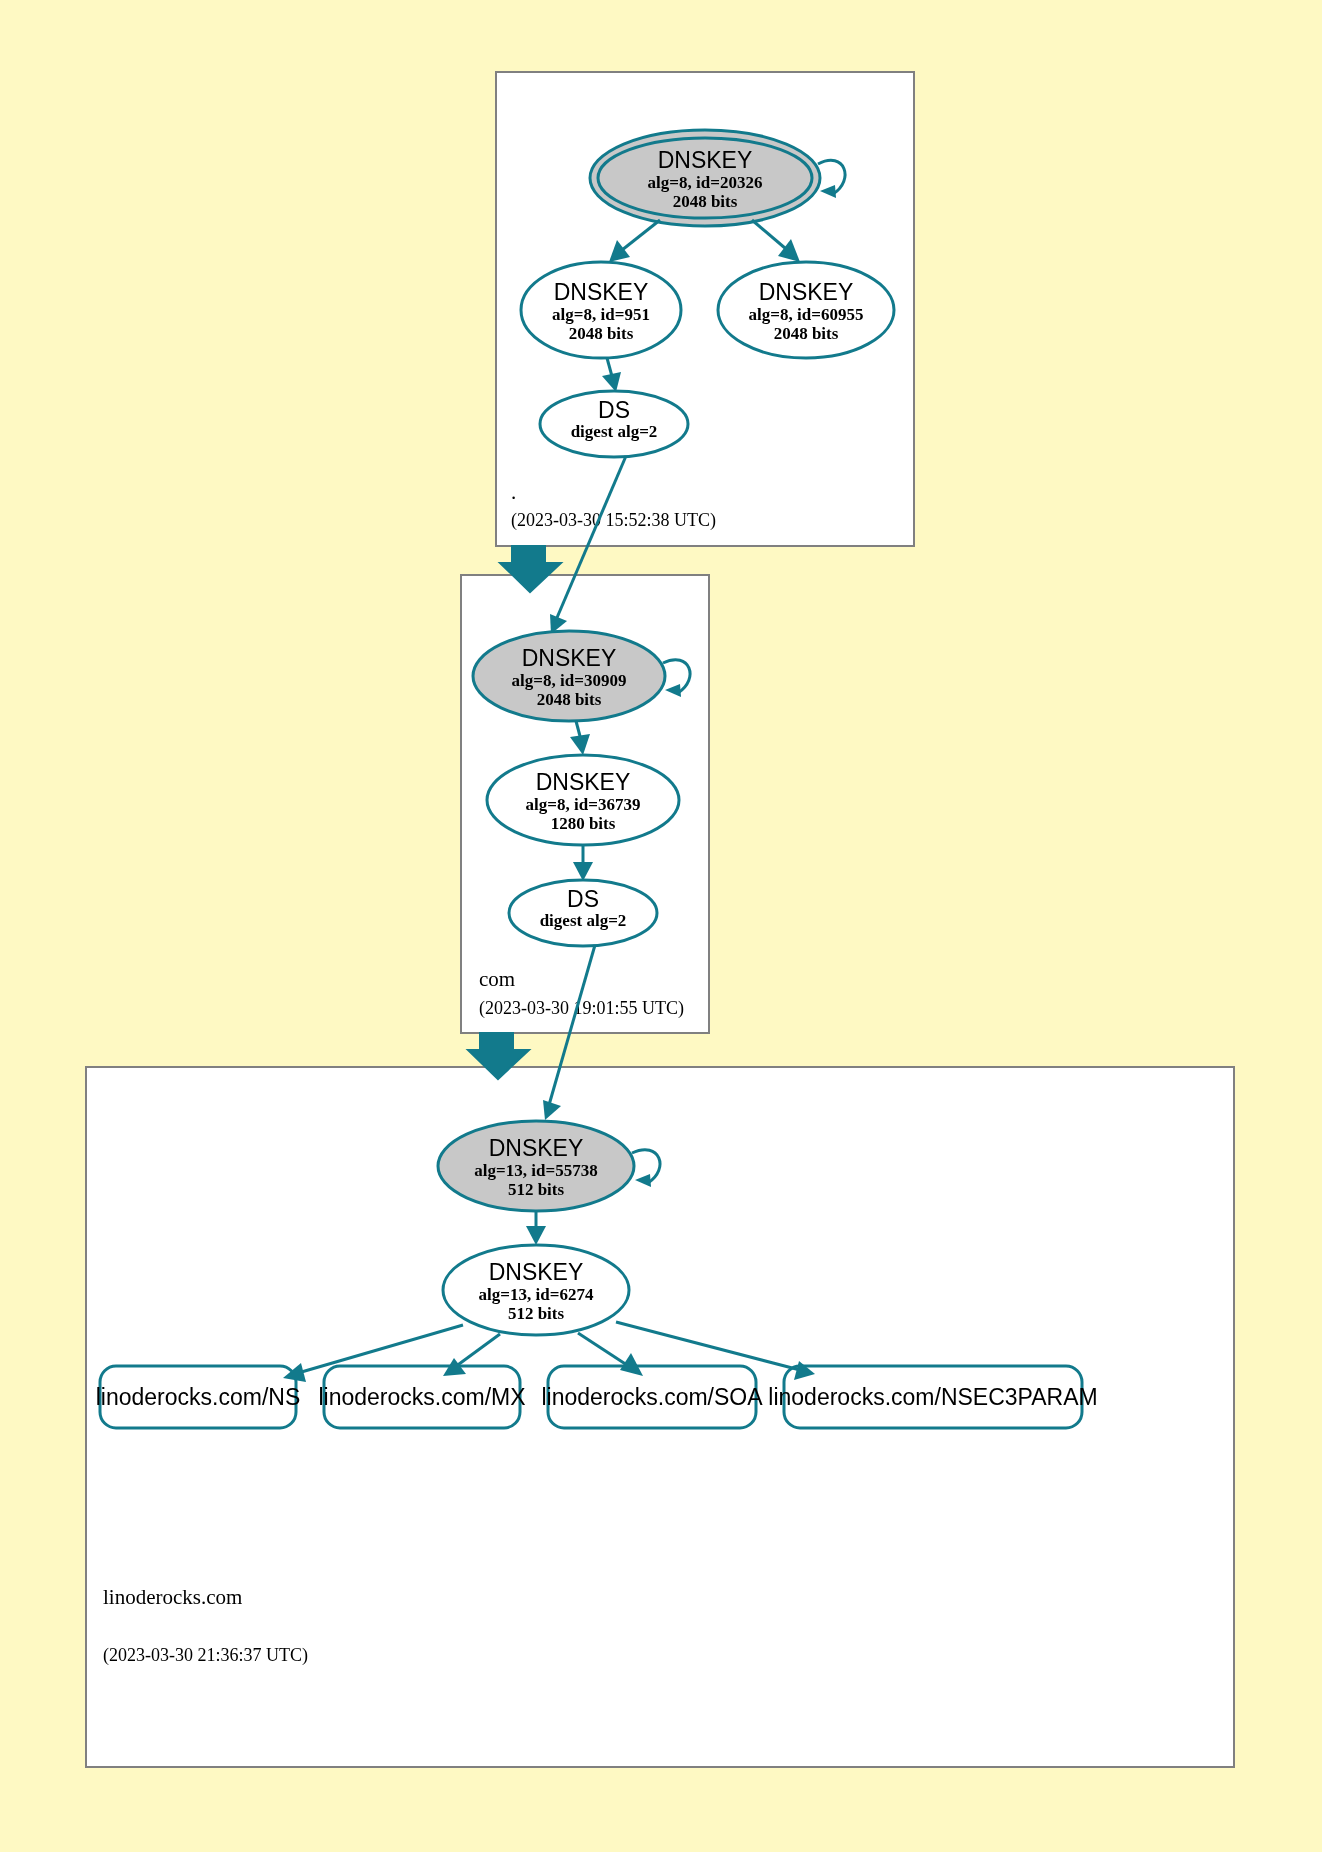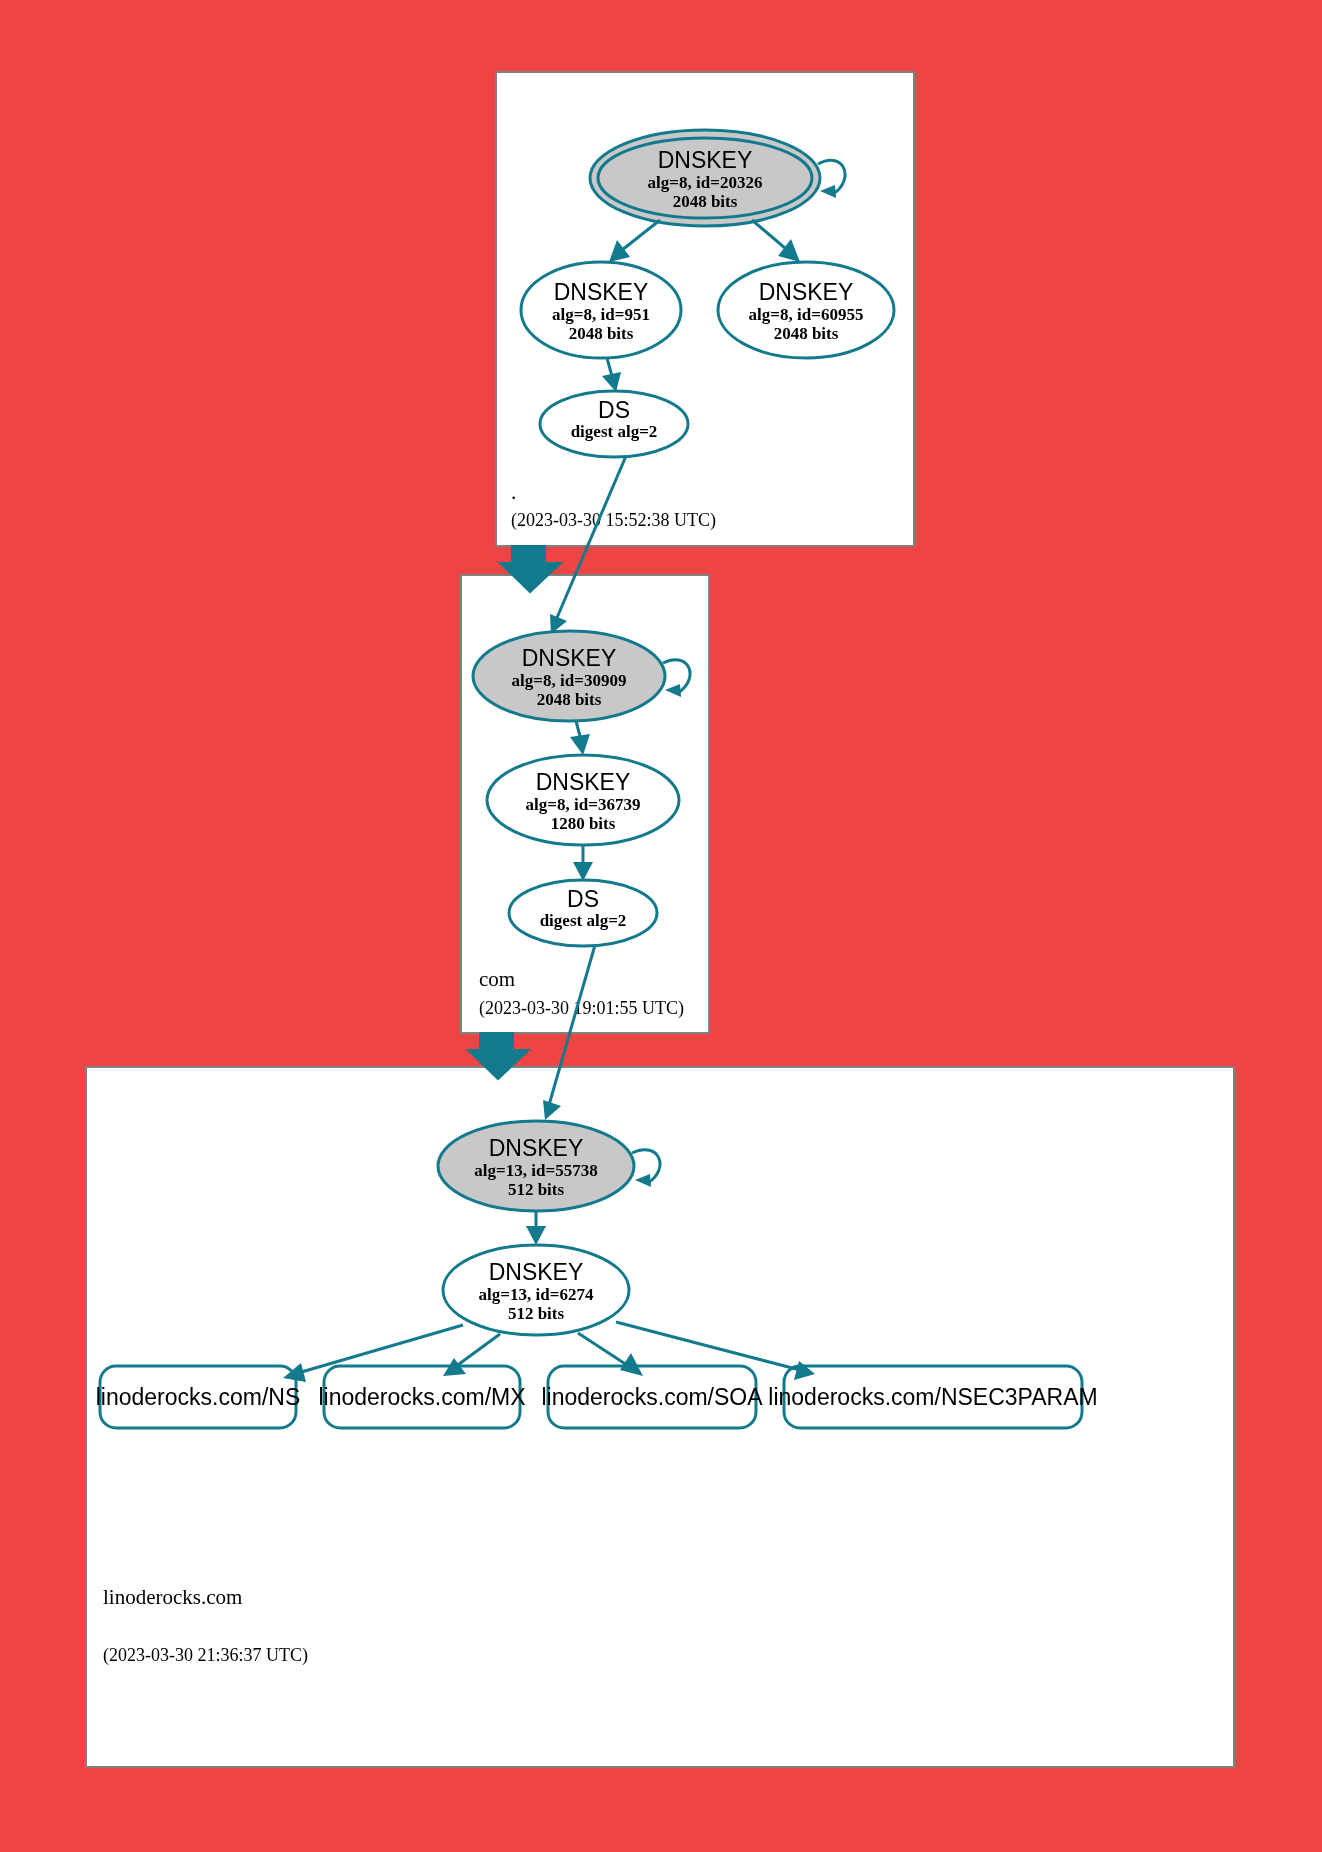--- a/index.html
+++ b/index.html
@@ -7,21 +7,21 @@
     padding: 0;
     background: #ffffff;
   }
   body {
     font-family: "Liberation Sans", sans-serif;
   }
   #stage {
     position: relative;
     width: 1322px;
     height: 1852px;
-    background: #ef4444;
+    background: #fef9c3;
     overflow: hidden;
   }
   svg.diagram {
     position: absolute;
     left: 0;
     top: 0;
     width: 1322px;
     height: 1852px;
   }
   .zone-box {

